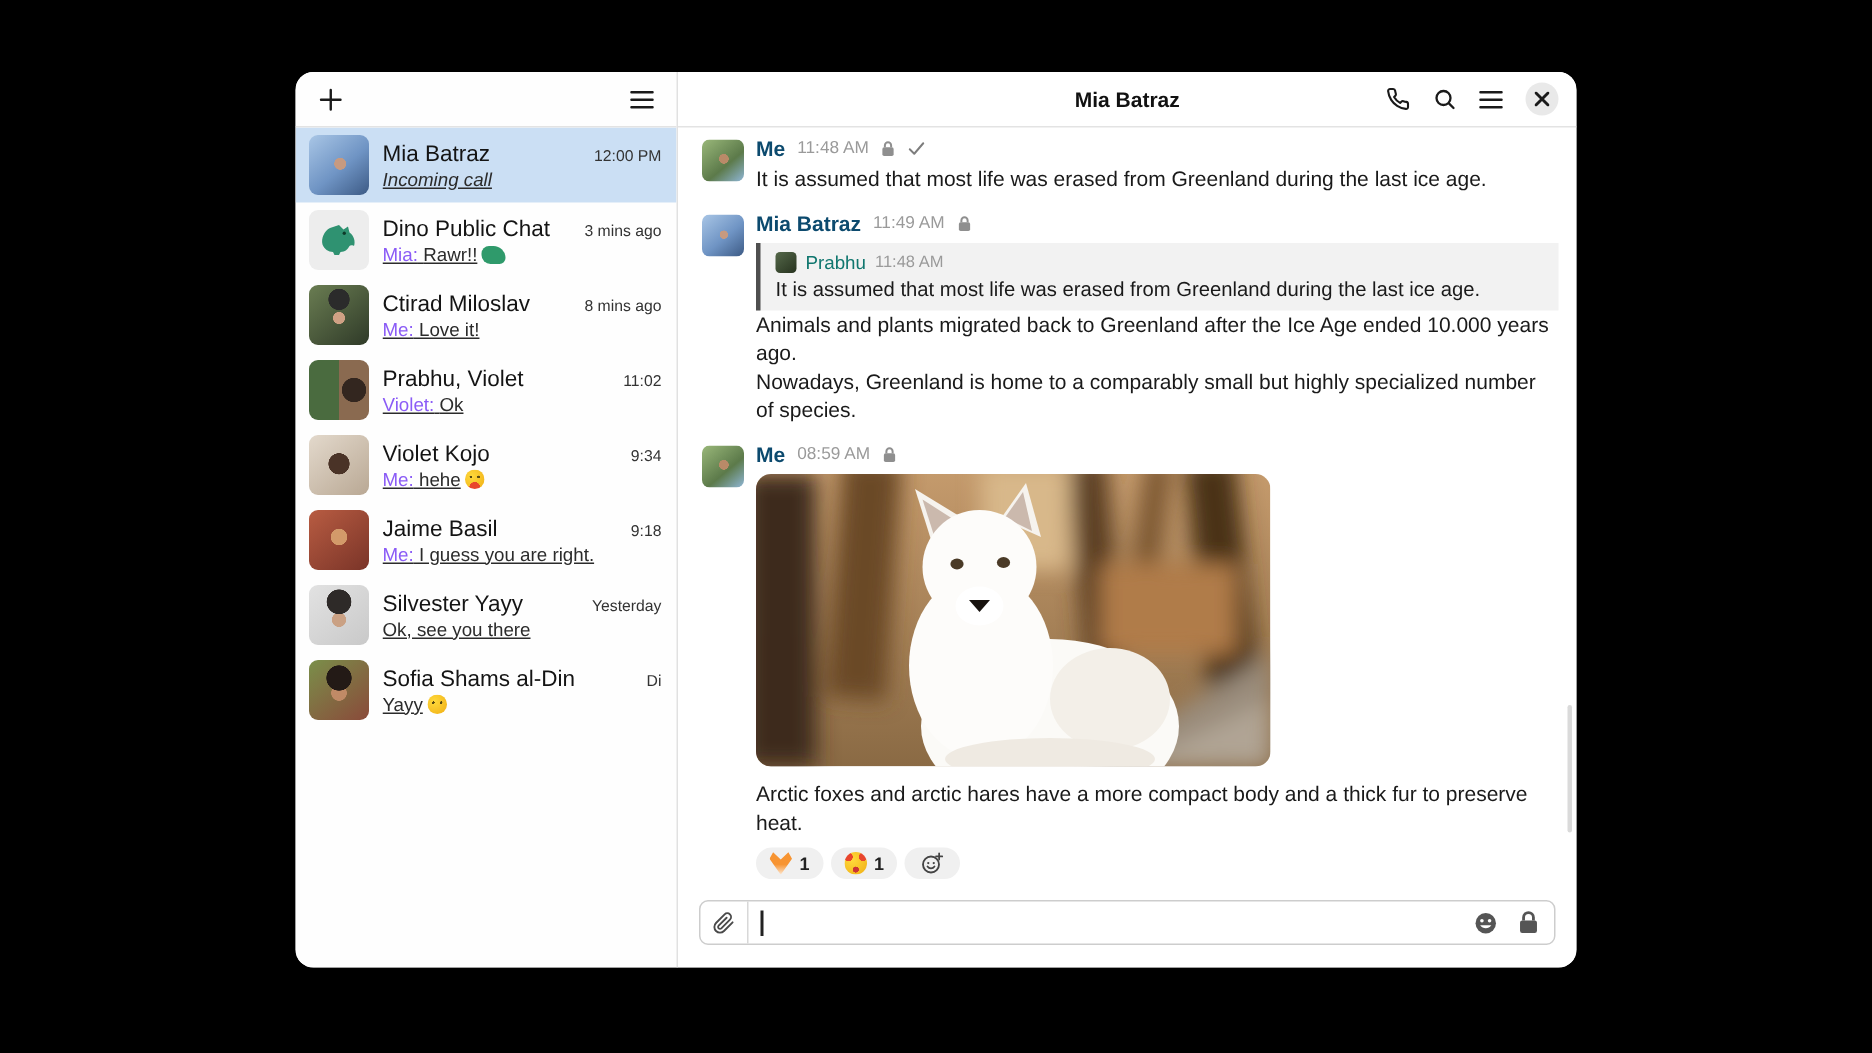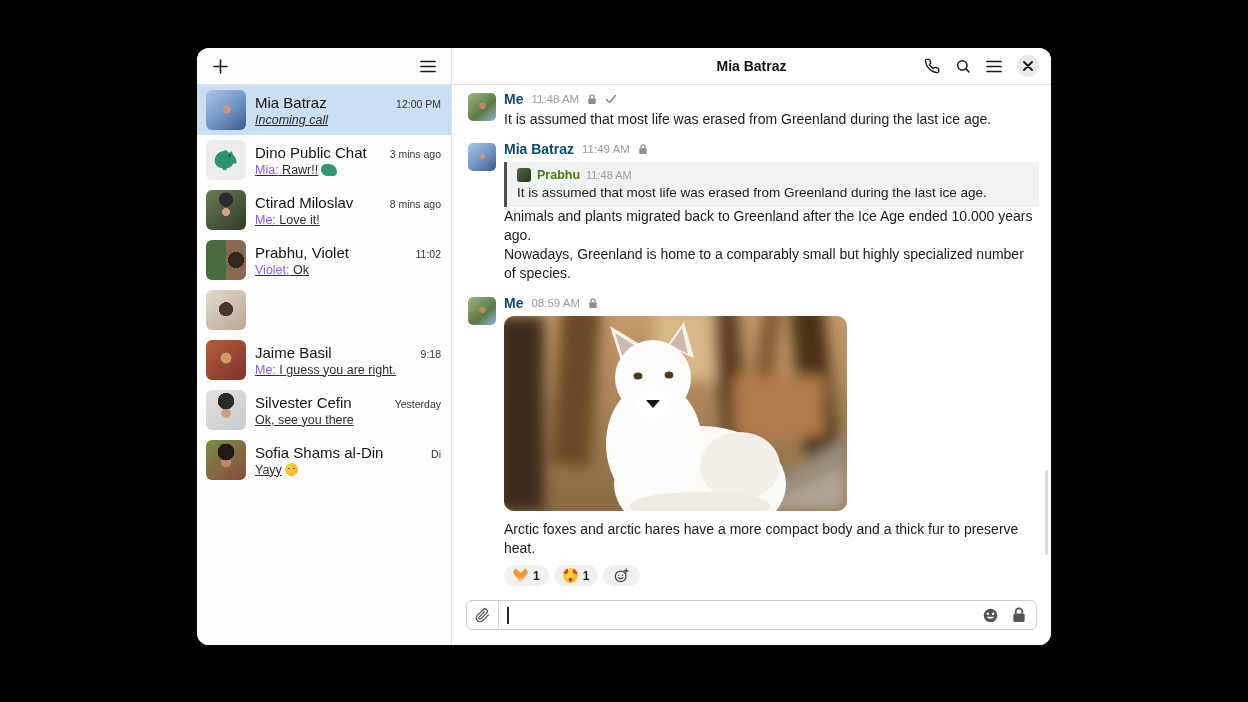--- a/index.html
+++ b/index.html
@@ -61,21 +61,21 @@
   .msg-body { flex:1; min-width:0; }
   .msg-head { display:flex; align-items:center; gap:8px; height:16px; }
   .sender { font-size:14px; font-weight:bold; color:#0c4a6e; }
   .m-time { font-size:11.5px; color:#9a9a9a; }
   .msg-text { font-size:14px; color:#1a1a1a; margin-top:3px; line-height:1.35; }
   .para { font-size:14px; color:#1a1a1a; margin-top:0; line-height:1.35; }
 
   .quote { margin-top:5px; background:#f2f2f2; border-left:3px solid #4f4f4f; padding:6px 10px 7px 10px; }
   .quote-head { display:flex; align-items:center; gap:6px; }
   .mini-av { width:14px; height:14px; border-radius:3px; }
-  .q-sender { font-size:12.5px; font-weight:bold; color:#4d7c0f; }
+  .q-sender { font-size:12.5px; font-weight:normal; color:#0f766e; }
   .q-time { font-size:11px; color:#9a9a9a; }
   .q-text { font-size:13.5px; color:#1a1a1a; margin-top:3px; }
 
   .photo { margin-top:5px; width:343px; height:195px; border-radius:10px; overflow:hidden; display:block; }
 
   .reactions { display:flex; gap:5px; margin-top:7px; align-items:center; }
   .pill { height:21px; padding:0 9px; border-radius:11px; background:#f0f0f0; display:flex; align-items:center; gap:5px; font-size:12px; font-weight:bold; color:#222; cursor:pointer; }
   .pill.addr { padding:0 11px; }
 
   .scroll-thumb { position:absolute; right:3px; bottom:45px; width:3px; height:85px; border-radius:2px; background:#dadada; }
@@ -155,38 +155,45 @@
             <div class="conv-top">
               <span class="conv-name">Prabhu, Violet</span>
               <span class="conv-time">11:02</span>
             </div>
             <div class="conv-preview"><span class="pfx">Violet:</span> <span>Ok</span></div>
           </div>
         </div>
 
         <div class="conv">
           <div class="avatar40 av-violet"></div>
+          <div class="conv-main">
+            <div class="conv-top">
+              <span class="conv-name">Violet Kojo</span>
+              <span class="conv-time">9:34</span>
+            </div>
+            <div class="conv-preview"><span class="pfx">Me:</span> <span>hehe</span><span class="emoji e-tongue"></span></div>
+          </div>
         </div>
 
         <div class="conv">
           <div class="avatar40 av-jaime"></div>
           <div class="conv-main">
             <div class="conv-top">
               <span class="conv-name">Jaime Basil</span>
               <span class="conv-time">9:18</span>
             </div>
             <div class="conv-preview"><span class="pfx">Me:</span> <span>I guess you are right.</span></div>
           </div>
         </div>
 
         <div class="conv">
           <div class="avatar40 av-silvester"></div>
           <div class="conv-main">
             <div class="conv-top">
-              <span class="conv-name">Silvester Cefin</span>
+              <span class="conv-name">Silvester Yayy</span>
               <span class="conv-time">Yesterday</span>
             </div>
             <div class="conv-preview"><span>Ok, see you there</span></div>
           </div>
         </div>
 
         <div class="conv">
           <div class="avatar40 av-sofia"></div>
           <div class="conv-main">
             <div class="conv-top">

